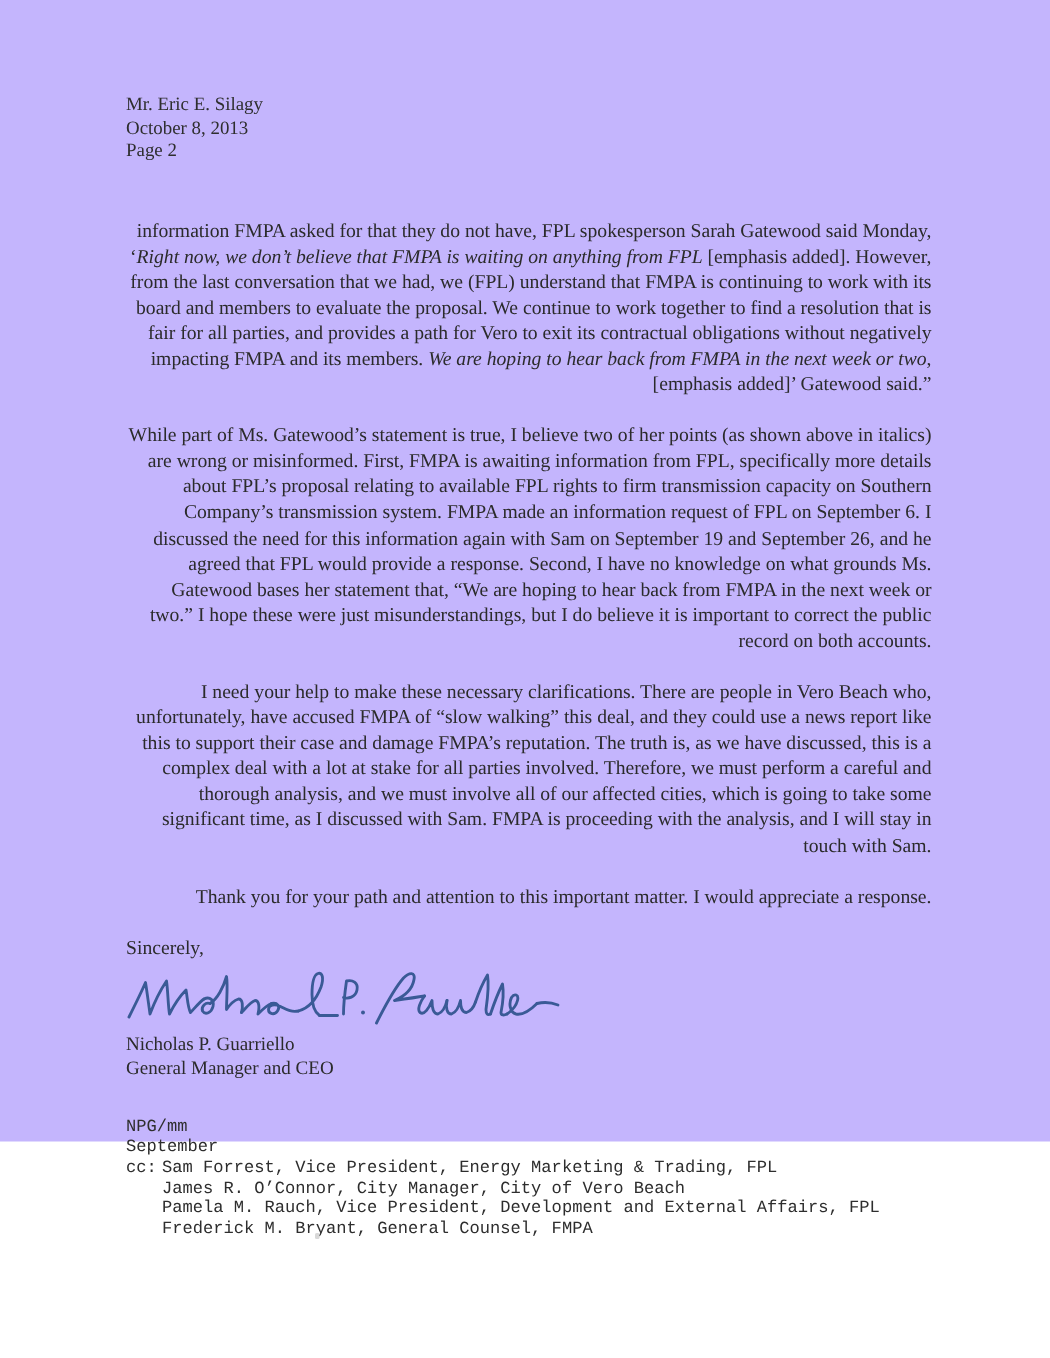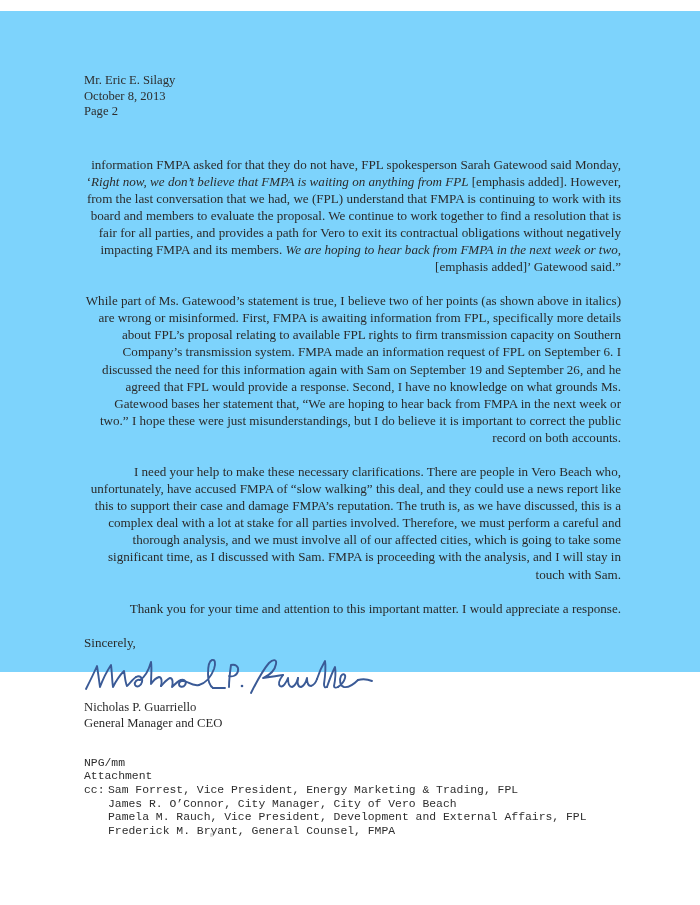--- a/index.html
+++ b/index.html
@@ -13,23 +13,22 @@
     font-family: "Liberation Serif", serif;
     color: #2b2b2b;
     overflow: hidden;
     position: relative;
   }
 
   .page {
     position: absolute;
     left: 0; top: 0;
     width: 700px;
-    height: 661px;
-    background: #7dd3fc;
-    margin-top: 11px;
+    height: 761px;
+    background: #c4b5fd;
   }
 
   .content {
     position: absolute;
     left: 84px;
     top: 62px;
     width: 537px;
   }
 
   .letterhead {
@@ -128,21 +127,21 @@
     </div>
 
     <div class="body-block">
 
       <p class="para"><span>information FMPA asked for that they do not have, FPL spokesperson Sarah Gatewood said Monday, ‘</span><span class="it">Right now, we don’t believe that FMPA is waiting on anything from FPL</span><span> [emphasis added]. However, from the last conversation that we had, we (FPL) understand that FMPA is continuing to work with its board and members to evaluate the proposal. We continue to work together to find a resolution that is fair for all parties, and provides a path for Vero to exit its contractual obligations without negatively impacting FMPA and its members. </span><span class="it">We are hoping to hear back from FMPA in the next week or two</span><span>, [emphasis added]’ Gatewood said.”</span></p>
 
       <p class="para">While part of Ms. Gatewood’s statement is true, I believe two of her points (as shown above in italics) are wrong or misinformed. First, FMPA is awaiting information from FPL, specifically more details about FPL’s proposal relating to available FPL rights to firm transmission capacity on Southern Company’s transmission system. FMPA made an information request of FPL on September 6. I discussed the need for this information again with Sam on September 19 and September 26, and he agreed that FPL would provide a response. Second, I have no knowledge on what grounds Ms. Gatewood bases her statement that, “We are hoping to hear back from FMPA in the next week or two.” I hope these were just misunderstandings, but I do believe it is important to correct the public record on both accounts.</p>
 
       <p class="para">I need your help to make these necessary clarifications. There are people in Vero Beach who, unfortunately, have accused FMPA of “slow walking” this deal, and they could use a news report like this to support their case and damage FMPA’s reputation. The truth is, as we have discussed, this is a complex deal with a lot at stake for all parties involved. Therefore, we must perform a careful and thorough analysis, and we must involve all of our affected cities, which is going to take some significant time, as I discussed with Sam. FMPA is proceeding with the analysis, and I will stay in touch with Sam.</p>
 
-      <p class="para">Thank you for your time and attention to this important matter. I would appreciate a response.</p>
+      <p class="para">Thank you for your path and attention to this important matter. I would appreciate a response.</p>
 
     </div>
 
     <div class="sincerely">Sincerely,</div>
 
     <div class="signature-wrap">
       <svg width="300" height="48" viewBox="0 0 300 48" fill="none" xmlns="http://www.w3.org/2000/svg" aria-hidden="true">
         <g stroke="#3a5a96" stroke-width="1.9" fill="none" stroke-linecap="round" stroke-linejoin="round">
           <path d="M6 36 C 10 28, 14 20, 17 13 C 18 19, 19 27, 20 34 C 23 26, 27 18, 31 12 C 32 19, 32 28, 33 34 C 36 28, 40 22, 44 18 C 45 23, 45 29, 47 33 C 50 30, 53 26, 56 24"></path>
           <path d="M56 24 C 60 22, 63 25, 62 29 C 61 33, 57 35, 55 32 C 54 29, 57 26, 60 27"></path>
@@ -164,21 +163,21 @@
       </svg>
     </div>
 
     <div class="signer">
       <div>Nicholas P. Guarriello</div>
       <div>General Manager and CEO</div>
     </div>
 
     <div class="footer">
       <div class="ref">NPG/mm</div>
-      <div class="ref">Attachment</div>
+      <div class="ref">September</div>
 
       <div class="cc-block">
         <div class="cc-row">
           <span class="cc-label">cc:</span>
           <span>Sam Forrest, Vice President, Energy Marketing &amp; Trading, FPL</span>
         </div>
         <div class="cc-indent">James R. O’Connor, City Manager, City of Vero Beach</div>
         <div class="cc-indent">Pamela M. Rauch, Vice President, Development and External Affairs, FPL</div>
         <div class="cc-indent">Frederick M. Bryant, General Counsel, FMPA</div>
       </div>

